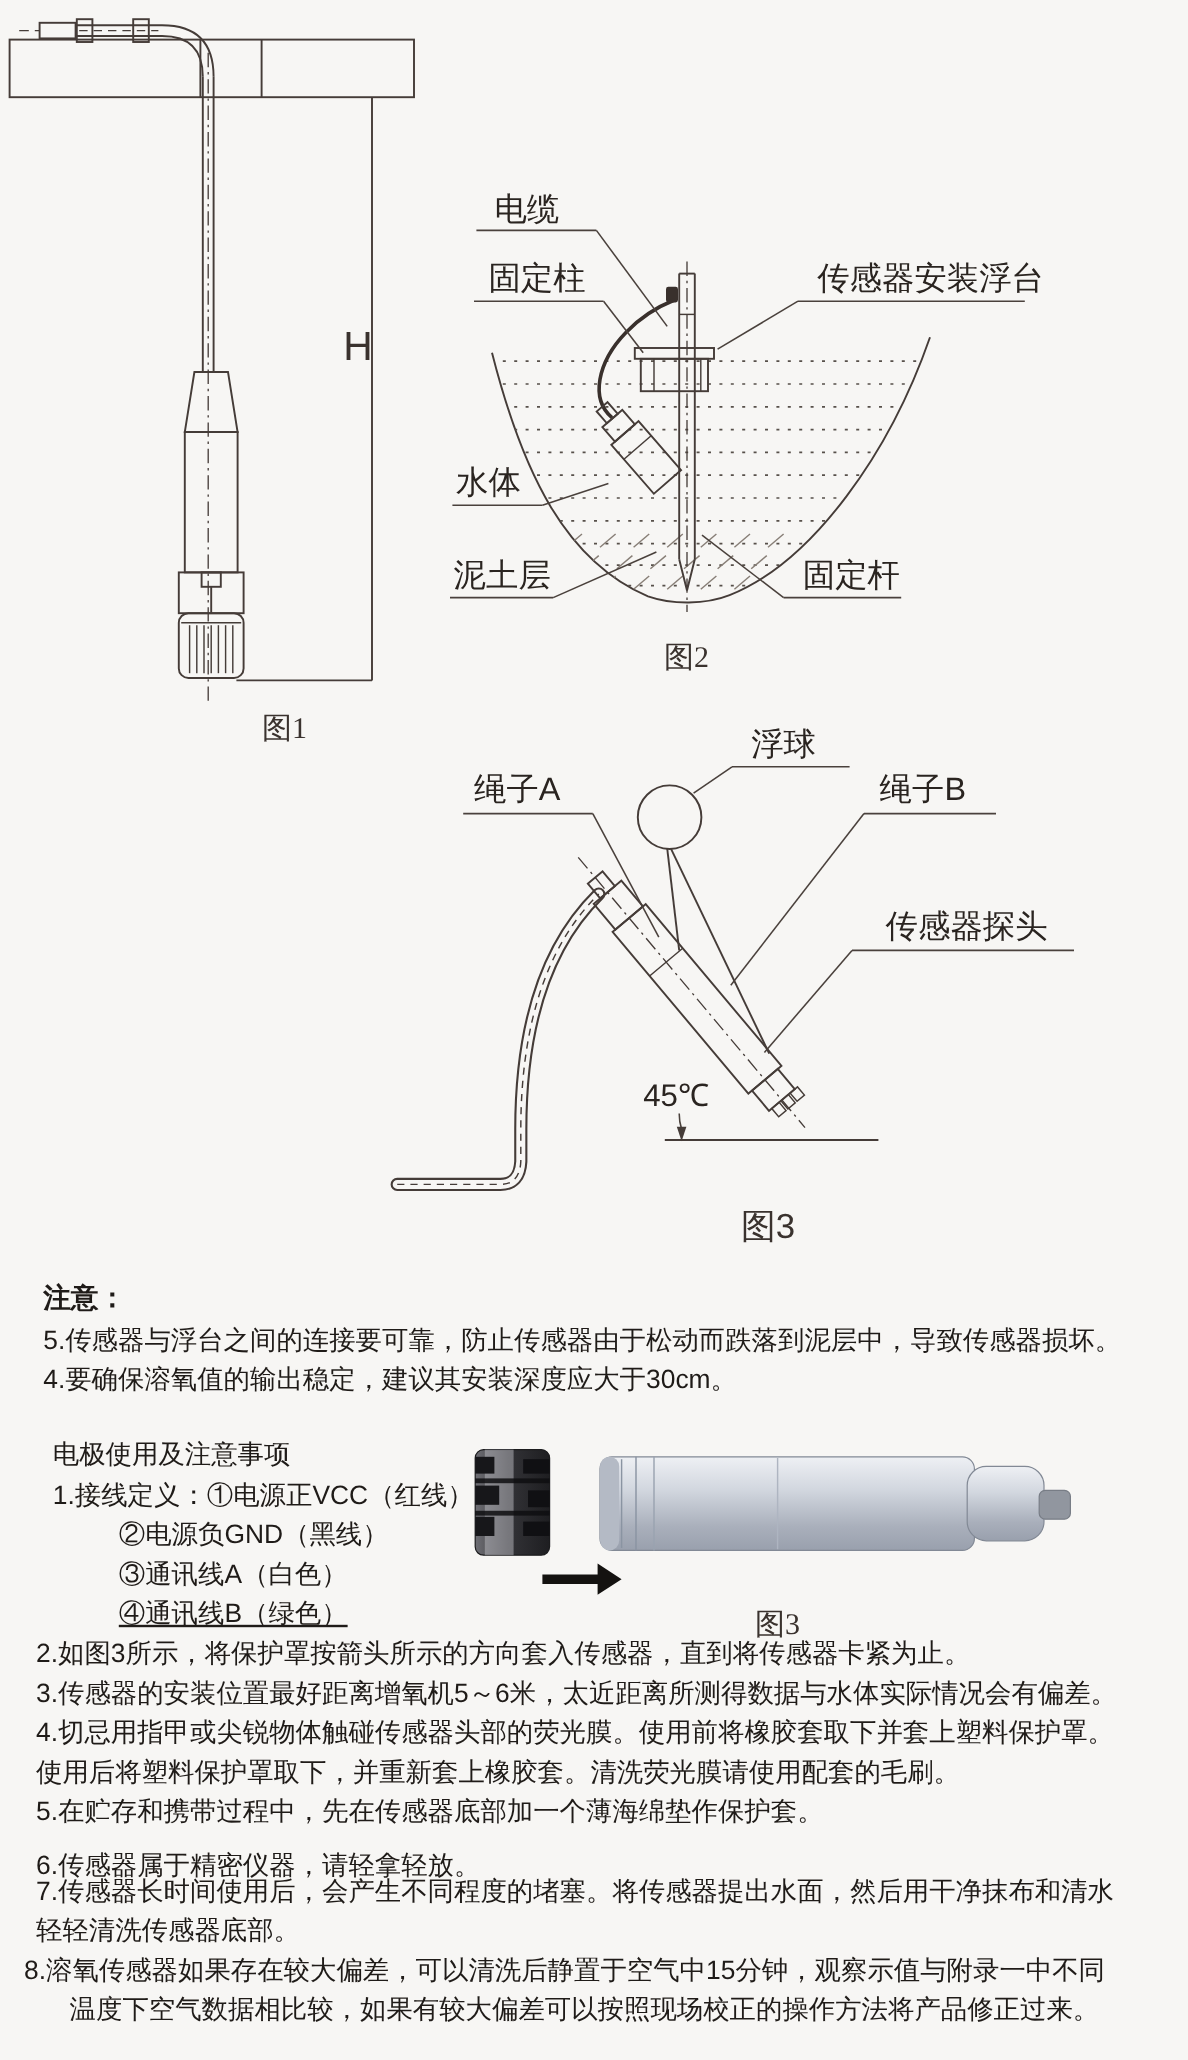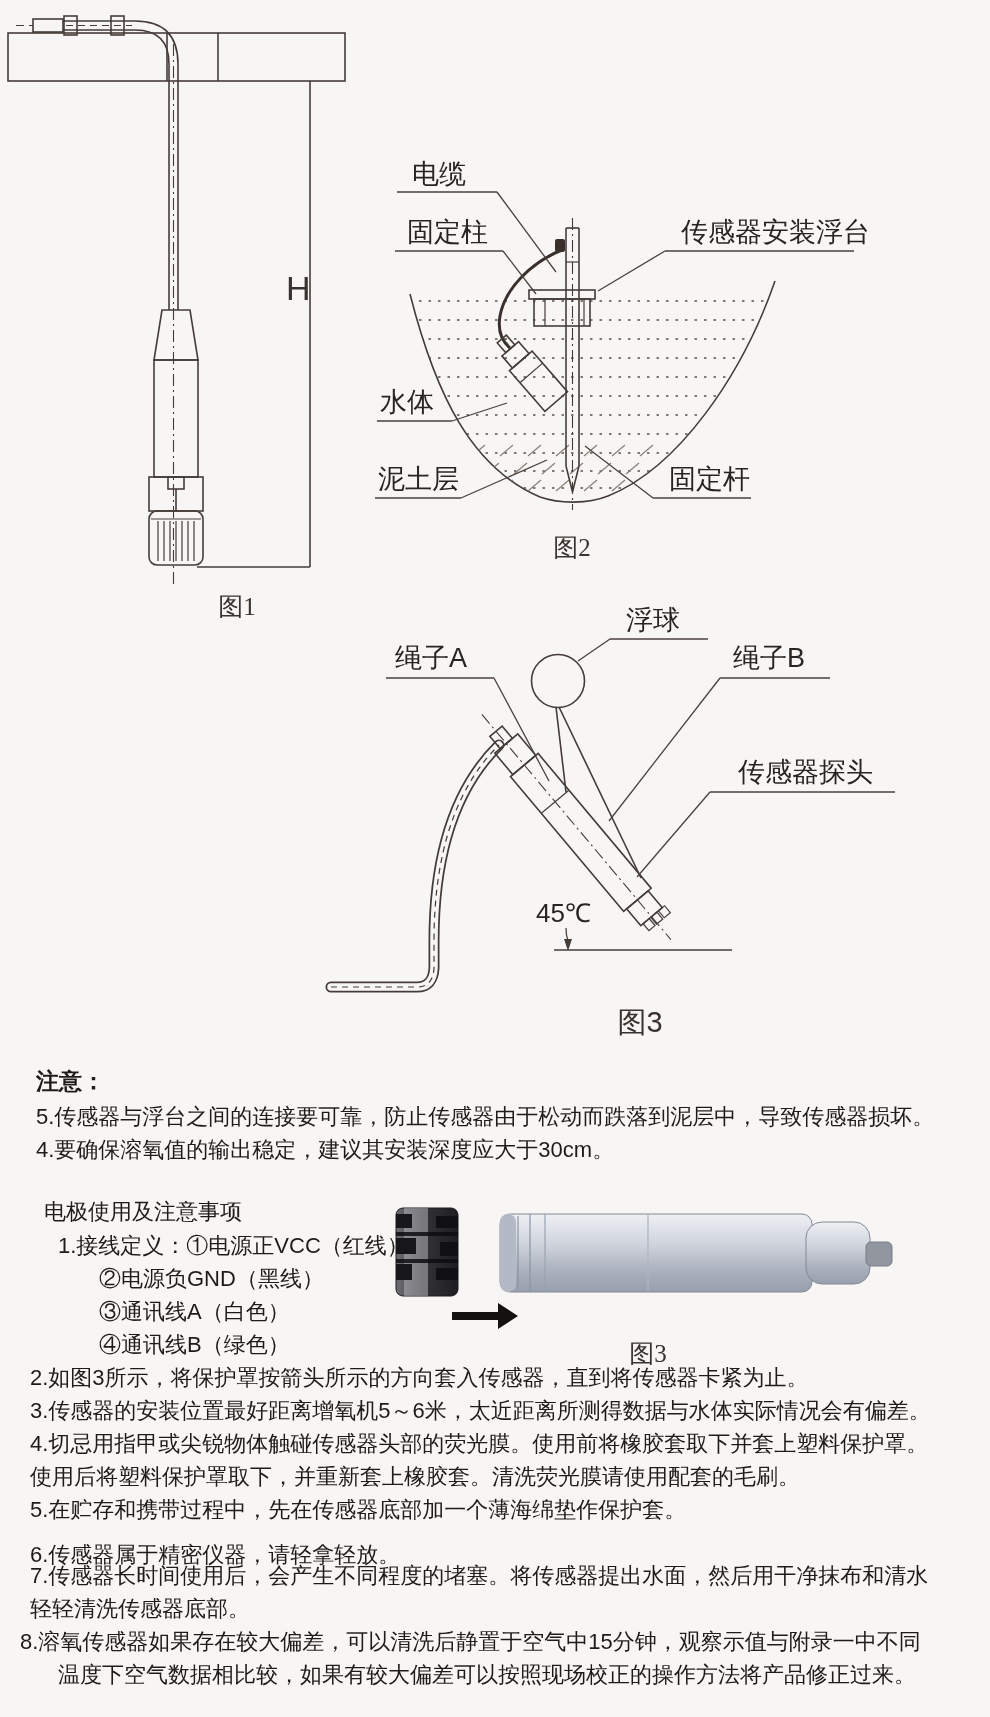--- a/index.html
+++ b/index.html
@@ -239,24 +239,24 @@
     </g>
     <text class="fig-caption" x="648" y="1362" text-anchor="middle" font-size="26">图3</text>
   </g>
 </svg>
 
 <div class="txt bold" style="left:36px;top:1066px;">注意：</div>
 <div class="txt" style="left:36px;top:1102px;">5.传感器与浮台之间的连接要可靠，防止传感器由于松动而跌落到泥层中，导致传感器损坏。</div>
 <div class="txt" style="left:36px;top:1135px;">4.要确保溶氧值的输出稳定，建议其安装深度应大于30cm。</div>
 
 <div class="txt" style="left:44px;top:1197px;">电极使用及注意事项</div>
-<div class="txt" style="left:58px;top:1231px;">1.接线定义：①电源正VCC（红线）</div>
+<div class="txt" style="left:44px;top:1231px;">1.接线定义：①电源正VCC（红线）</div>
 <div class="txt" style="left:99px;top:1264px;">②电源负GND（黑线）</div>
 <div class="txt" style="left:99px;top:1297px;">③通讯线A（白色）</div>
-<div class="txt" style="left:99px;top:1330px;">④通讯线B（绿色）</div>
+<div class="txt" style="left:99px;top:1330px;text-decoration:underline;">④通讯线B（绿色）</div>
 
 <div class="txt" style="left:30px;top:1363px;">2.如图3所示，将保护罩按箭头所示的方向套入传感器，直到将传感器卡紧为止。</div>
 <div class="txt" style="left:30px;top:1396px;">3.传感器的安装位置最好距离增氧机5～6米，太近距离所测得数据与水体实际情况会有偏差。</div>
 <div class="txt" style="left:30px;top:1429px;">4.切忌用指甲或尖锐物体触碰传感器头部的荧光膜。使用前将橡胶套取下并套上塑料保护罩。</div>
 <div class="txt" style="left:30px;top:1462px;">使用后将塑料保护罩取下，并重新套上橡胶套。清洗荧光膜请使用配套的毛刷。</div>
 <div class="txt" style="left:30px;top:1495px;">5.在贮存和携带过程中，先在传感器底部加一个薄海绵垫作保护套。</div>
 <div class="txt" style="left:30px;top:1528px;margin-top:12px;">6.传感器属于精密仪器，请轻拿轻放。</div>
 <div class="txt" style="left:30px;top:1561px;">7.传感器长时间使用后，会产生不同程度的堵塞。将传感器提出水面，然后用干净抹布和清水</div>
 <div class="txt" style="left:30px;top:1594px;font-family:Liberation Serif, serif;">轻轻清洗传感器底部。</div>
 <div class="txt" style="left:20px;top:1627px;">8.溶氧传感器如果存在较大偏差，可以清洗后静置于空气中15分钟，观察示值与附录一中不同</div>

